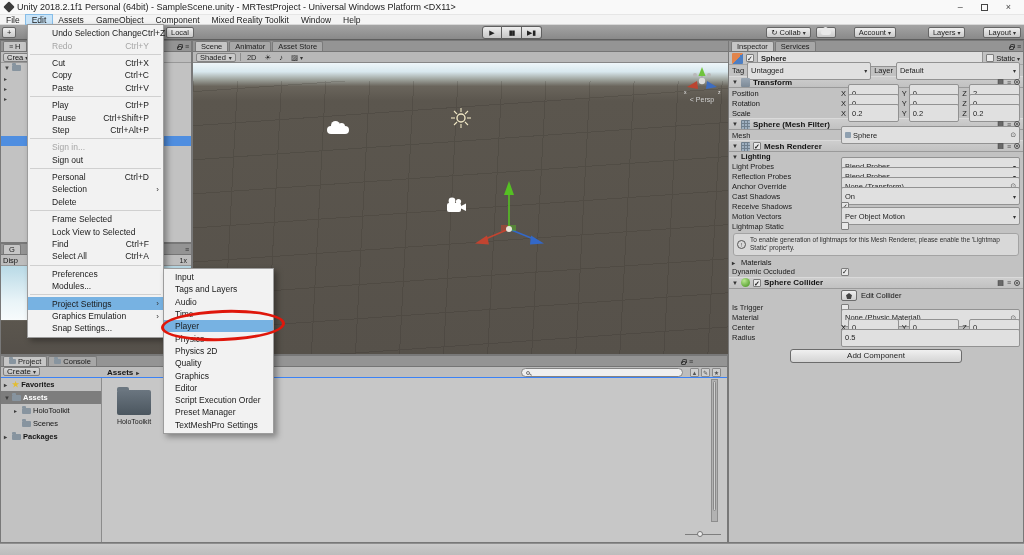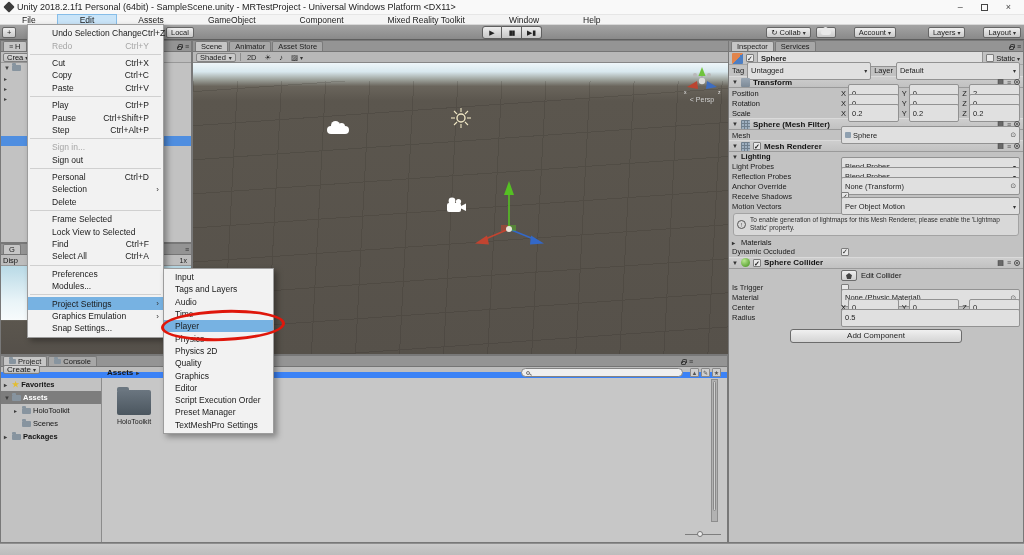--- a/index.html
+++ b/index.html
@@ -7,21 +7,21 @@
 #app{position:relative;width:1024px;height:555px;background:#bdbdbd;overflow:hidden;font-size:8px;color:#141414}
 
 
 .titlebar{position:absolute;left:0;top:0;width:1024px;height:15px;background:#f9f9f9;display:flex;align-items:center;gap:4px;padding:0 5px;font-size:9px;color:#222;border-bottom:1px solid #e6e6e6}
 .unity-logo{width:8px;height:8px;background:#3c3c3c;transform:rotate(45deg);border-radius:1px}
 .win-controls{margin-left:auto;display:flex;align-items:center;gap:18px;padding-right:8px;color:#444;font-size:9px}
 .maxbox{width:7px;height:7px;border:1px solid #444}
 
 
 .menubar{position:absolute;left:0;top:15px;width:1024px;height:10px;background:#f4f4f4;display:flex;align-items:stretch;font-size:8.5px;border-bottom:1px solid #d8d8d8}
-.mb-item{padding:0 22px;display:flex;align-items:center;color:#1a1a1a}
+.mb-item{padding:0 6px;display:flex;align-items:center;color:#1a1a1a}
 .mb-item.sel{background:#c9e4f8;outline:1px solid #86bde8}
 
 
 .toolbar{position:absolute;left:0;top:25px;width:1024px;height:15px;background:linear-gradient(#a4a4a4,#898989);border-bottom:1px solid #5e5e5e}
 .tbtn{height:11px;background:linear-gradient(#efefef,#c9c9c9);border:1px solid #666;border-radius:2px;font-size:7.5px;display:inline-flex;align-items:center;gap:2px;padding:0 4px;color:#1d1d1d;line-height:1}
 .tool-slot{position:absolute;left:2px;top:2px}
 .local-slot{position:absolute;left:166px;top:2px}
 .play-cluster{position:absolute;left:50%;top:1px;margin-left:-30px;display:flex}
 .pbtn{width:20px;height:13px;background:linear-gradient(#ededed,#c6c6c6);border:1px solid #5f5f5f;display:flex;align-items:center;justify-content:center;font-size:7px;color:#222}
 .pbtn:first-child{border-radius:3px 0 0 3px}
@@ -118,21 +118,21 @@
 .mat-strip{border-top:1px solid #9a9a9a;border-bottom:1px solid #9a9a9a;background:#c6c6c6;padding:2px 3px;display:flex;gap:4px;min-height:26px}
 .matpreview{width:20px;height:20px;border-radius:50%;background:radial-gradient(circle at 35% 30%,#8a8a8a,#2d2d2d 75%);flex:none;margin-top:1px}
 .matmain{flex:1;min-width:0}
 .matname{font-weight:bold;font-size:8px;height:10px}
 .shaderrow{display:flex;align-items:center;gap:3px;color:#6e6e6e}
 .shaderdd{flex:1;color:#6e6e6e;background:#d2d2d2}
 .addc{display:block;margin:6px auto;width:172px;height:14px;background:linear-gradient(#f0f0f0,#d4d4d4);border:1px solid #6b6b6b;border-radius:3px;font-size:8px;color:#1d1d1d;text-align:center;line-height:12px}
 
 
 #project{left:0;top:355px;width:728px;height:188px}
-.proj-toolbar{height:11px;background:#bdbdbd;border-bottom:6px solid #3b82f6;position:relative;display:flex;align-items:center;padding:0 2px}
+.proj-toolbar{height:11px;background:#bdbdbd;border-bottom:1px solid #3b82f6;position:relative;display:flex;align-items:flex-start;padding:0 2px}
 .createbtn{height:9px;background:linear-gradient(#d6d6d6,#bfbfbf);border:1px solid #808080;border-radius:2px;display:inline-flex;align-items:center;gap:2px;padding:0 3px}
 .breadcrumb{position:absolute;left:106px;top:0;height:11px;display:flex;align-items:center;gap:3px;font-weight:bold}
 .proj-search{position:absolute;left:520px;top:1px;width:162px}
 .proj-filters{position:absolute;right:6px;top:1px;display:flex;gap:2px}
 .fbtn{width:9px;height:9px;background:#cfcfcf;border:1px solid #8a8a8a;border-radius:1px;display:flex;align-items:center;justify-content:center;font-size:6px;color:#555}
 .tree{position:absolute;left:0;top:22px;width:101px;bottom:0;background:#c2c2c2;border-right:1px solid #8c8c8c;overflow:hidden}
 .trow{height:13px;display:flex;align-items:center;gap:2px;padding-left:3px;font-size:7.5px;white-space:nowrap}
 .trow.i1{padding-left:13px}
 .trow.sel{background:#7d7d7d;color:#fff}
 .trow.b{font-weight:bold}
@@ -576,34 +576,50 @@
         <div class="prow">
           <span class="plabel">Anchor Override</span>
           <span class="field pfield shown">
             <span>None (Transform)</span>
 
             <span class="ptgt shown">⊙</span>
           </span>
 
         </div>
         <div class="prow">
+          <span class="plabel">Cast Shadows</span>
+          <span class="field pfield shown">
+            <span>On</span>
+            <span class="pcar shown">▾</span>
+
+          </span>
+
+        </div>
+        <div class="prow">
           <span class="plabel">Receive Shadows</span>
 
           <span class="cb pcb shown">
             <span>✓</span>
           </span>
         </div>
         <div class="prow">
           <span class="plabel">Motion Vectors</span>
           <span class="field pfield shown">
             <span>Per Object Motion</span>
             <span class="pcar shown">▾</span>
 
           </span>
 
+        </div>
+        <div class="prow">
+          <span class="plabel">Lightmap Static</span>
+
+          <span class="cb pcb shown">
+            <span></span>
+          </span>
         </div>
       </div>
     <div class="infobox">
       <span class="infoicon">!</span>
       <span>To enable generation of lightmaps for this Mesh Renderer, please enable the 'Lightmap Static' property.</span>
     </div>
     <div class="subhead">
       <span class="foldarr">▸</span>
       <span style="font-weight:normal">Materials</span>
     </div>

